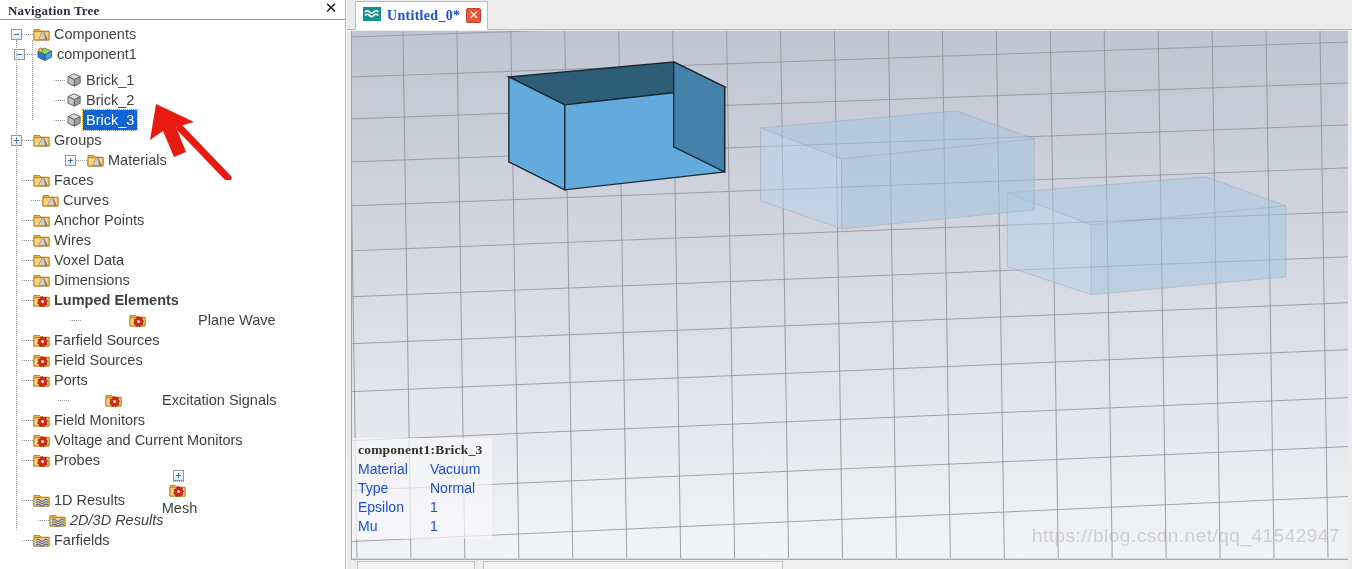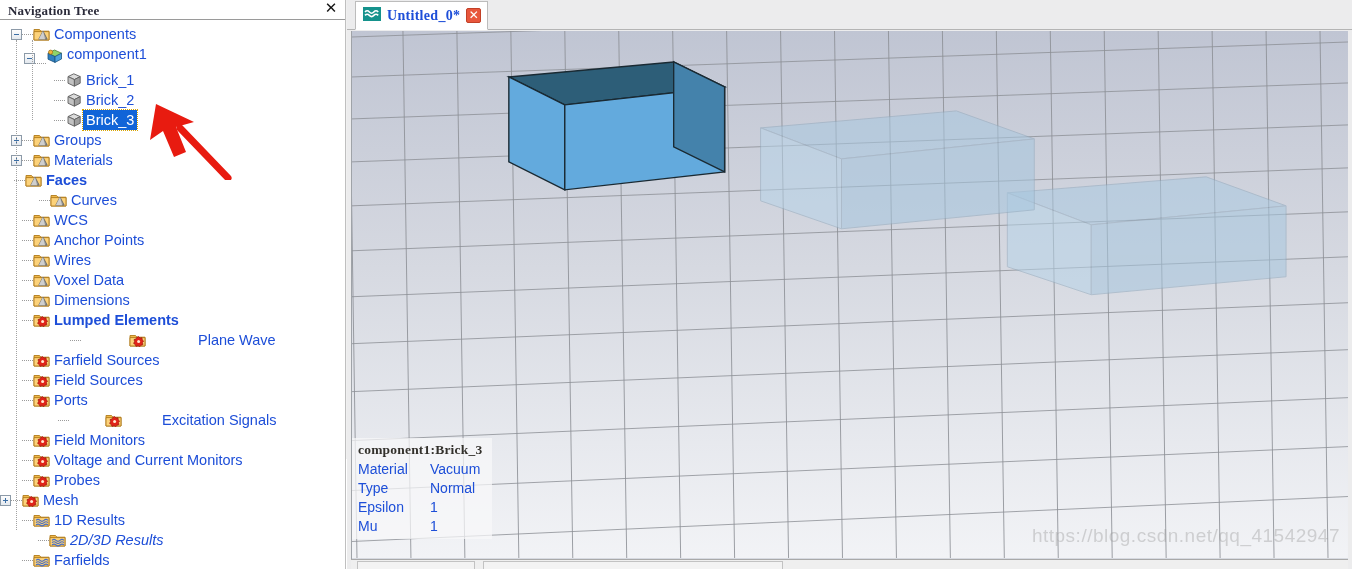--- a/index.html
+++ b/index.html
@@ -64,21 +64,21 @@
   .trow {
     position: relative;
     height: 20px;
     display: flex;
     align-items: center;
     white-space: nowrap;
     cursor: default;
   }
   .tlabel {
     font-size: 14.5px;
-    color: #1d4ed8;
+    color: #404040;
     line-height: 20px;
     font-family: "Liberation Sans", sans-serif;
     padding-left: 3px;
   }
   .trow.selected .tlabel {
     background: #1064d8;
     color: #ffffff;
     outline: 1px dotted #d9a400;
     outline-offset: 0px;
     padding-left: 3px;
@@ -257,21 +257,21 @@
           <span class="ico">
             <svg width="18" height="16" viewBox="0 0 18 16">
               <path d="M1 3.5 L6.5 3.5 L8 5.2 L16 5.2 L16 14 L1 14 Z" fill="#f0b84a" stroke="#b07c1c" stroke-width="0.9"></path>
               <path d="M1 5.6 L16 5.6 L16 14 L1 14 Z" fill="#fcd27a" stroke="#b07c1c" stroke-width="0.9"></path>
               <polygon points="10,5 14.2,13.2 5.8,13.2" fill="#9a9a9a" stroke="#606060" stroke-width="0.8"></polygon>
               <polygon points="10,5 12.1,13.2 5.8,13.2" fill="#cfcfcf"></polygon>
             </svg>
           </span>
           <span class="tlabel">Components</span>
         </div>
-        <div class="trow" style="padding-left: 24px; align-items: flex-end;">
+        <div class="trow" style="padding-left: 14px;">
           <span class="exp "></span>
           <span class="dots"></span>
           <span class="ico">
             <svg width="18" height="16" viewBox="0 0 18 16">
               <polygon points="2,5.2 8.5,2 15.5,5.2 9,8.6" fill="#8fd46b" stroke="#4c7a33" stroke-width="0.8"></polygon>
               <polygon points="2,5.2 9,8.6 9,14.4 2,11.2" fill="#2f7fbf" stroke="#1d5480" stroke-width="0.8"></polygon>
               <polygon points="9,8.6 15.5,5.2 15.5,11 9,14.4" fill="#4da2dd" stroke="#1d5480" stroke-width="0.8"></polygon>
               <circle cx="4.6" cy="4.2" r="2.1" fill="#f2b33c" stroke="#9b6c12" stroke-width="0.7"></circle>
             </svg>
           </span>
@@ -319,47 +319,47 @@
           <span class="ico">
             <svg width="18" height="16" viewBox="0 0 18 16">
               <path d="M1 3.5 L6.5 3.5 L8 5.2 L16 5.2 L16 14 L1 14 Z" fill="#f0b84a" stroke="#b07c1c" stroke-width="0.9"></path>
               <path d="M1 5.6 L16 5.6 L16 14 L1 14 Z" fill="#fcd27a" stroke="#b07c1c" stroke-width="0.9"></path>
               <polygon points="10,5 14.2,13.2 5.8,13.2" fill="#9a9a9a" stroke="#606060" stroke-width="0.8"></polygon>
               <polygon points="10,5 12.1,13.2 5.8,13.2" fill="#cfcfcf"></polygon>
             </svg>
           </span>
           <span class="tlabel">Groups</span>
         </div>
-        <div class="trow" style="padding-left: 11px;">
+        <div class="trow" style="padding-left: 29px; margin-left: 36px;">
           <span class="exp plus"></span>
           <span class="dots"></span>
           <span class="ico">
             <svg width="18" height="16" viewBox="0 0 18 16">
               <path d="M1 3.5 L6.5 3.5 L8 5.2 L16 5.2 L16 14 L1 14 Z" fill="#f0b84a" stroke="#b07c1c" stroke-width="0.9"></path>
               <path d="M1 5.6 L16 5.6 L16 14 L1 14 Z" fill="#fcd27a" stroke="#b07c1c" stroke-width="0.9"></path>
               <polygon points="10,5 14.2,13.2 5.8,13.2" fill="#9a9a9a" stroke="#606060" stroke-width="0.8"></polygon>
               <polygon points="10,5 12.1,13.2 5.8,13.2" fill="#cfcfcf"></polygon>
             </svg>
           </span>
           <span class="tlabel">Materials</span>
         </div>
-        <div class="trow" style="padding-left: 3px; font-weight: bold;">
+        <div class="trow" style="padding-left: 11px;">
           <span class="exp none"></span>
           <span class="dots"></span>
           <span class="ico">
             <svg width="18" height="16" viewBox="0 0 18 16">
               <path d="M1 3.5 L6.5 3.5 L8 5.2 L16 5.2 L16 14 L1 14 Z" fill="#f0b84a" stroke="#b07c1c" stroke-width="0.9"></path>
               <path d="M1 5.6 L16 5.6 L16 14 L1 14 Z" fill="#fcd27a" stroke="#b07c1c" stroke-width="0.9"></path>
               <polygon points="10,5 14.2,13.2 5.8,13.2" fill="#9a9a9a" stroke="#606060" stroke-width="0.8"></polygon>
               <polygon points="10,5 12.1,13.2 5.8,13.2" fill="#cfcfcf"></polygon>
             </svg>
           </span>
           <span class="tlabel">Faces</span>
         </div>
-        <div class="trow" style="padding-left: 28px;">
+        <div class="trow" style="padding-left: 20px;">
           <span class="exp none"></span>
           <span class="dots"></span>
           <span class="ico">
             <svg width="18" height="16" viewBox="0 0 18 16">
               <path d="M1 3.5 L6.5 3.5 L8 5.2 L16 5.2 L16 14 L1 14 Z" fill="#f0b84a" stroke="#b07c1c" stroke-width="0.9"></path>
               <path d="M1 5.6 L16 5.6 L16 14 L1 14 Z" fill="#fcd27a" stroke="#b07c1c" stroke-width="0.9"></path>
               <polygon points="10,5 14.2,13.2 5.8,13.2" fill="#9a9a9a" stroke="#606060" stroke-width="0.8"></polygon>
               <polygon points="10,5 12.1,13.2 5.8,13.2" fill="#cfcfcf"></polygon>
             </svg>
           </span>
@@ -369,33 +369,20 @@
           <span class="exp none"></span>
           <span class="dots"></span>
           <span class="ico">
             <svg width="18" height="16" viewBox="0 0 18 16">
               <path d="M1 3.5 L6.5 3.5 L8 5.2 L16 5.2 L16 14 L1 14 Z" fill="#f0b84a" stroke="#b07c1c" stroke-width="0.9"></path>
               <path d="M1 5.6 L16 5.6 L16 14 L1 14 Z" fill="#fcd27a" stroke="#b07c1c" stroke-width="0.9"></path>
               <polygon points="10,5 14.2,13.2 5.8,13.2" fill="#9a9a9a" stroke="#606060" stroke-width="0.8"></polygon>
               <polygon points="10,5 12.1,13.2 5.8,13.2" fill="#cfcfcf"></polygon>
             </svg>
           </span>
-          <span class="tlabel">WCS</span>
-        </div>
-        <div class="trow" style="padding-left: 11px;">
-          <span class="exp none"></span>
-          <span class="dots"></span>
-          <span class="ico">
-            <svg width="18" height="16" viewBox="0 0 18 16">
-              <path d="M1 3.5 L6.5 3.5 L8 5.2 L16 5.2 L16 14 L1 14 Z" fill="#f0b84a" stroke="#b07c1c" stroke-width="0.9"></path>
-              <path d="M1 5.6 L16 5.6 L16 14 L1 14 Z" fill="#fcd27a" stroke="#b07c1c" stroke-width="0.9"></path>
-              <polygon points="10,5 14.2,13.2 5.8,13.2" fill="#9a9a9a" stroke="#606060" stroke-width="0.8"></polygon>
-              <polygon points="10,5 12.1,13.2 5.8,13.2" fill="#cfcfcf"></polygon>
-            </svg>
-          </span>
           <span class="tlabel">Anchor Points</span>
         </div>
         <div class="trow" style="padding-left: 11px;">
           <span class="exp none"></span>
           <span class="dots"></span>
           <span class="ico">
             <svg width="18" height="16" viewBox="0 0 18 16">
               <path d="M1 3.5 L6.5 3.5 L8 5.2 L16 5.2 L16 14 L1 14 Z" fill="#f0b84a" stroke="#b07c1c" stroke-width="0.9"></path>
               <path d="M1 5.6 L16 5.6 L16 14 L1 14 Z" fill="#fcd27a" stroke="#b07c1c" stroke-width="0.9"></path>
               <polygon points="10,5 14.2,13.2 5.8,13.2" fill="#9a9a9a" stroke="#606060" stroke-width="0.8"></polygon>
@@ -558,21 +545,21 @@
               <path d="M1 3.5 L6.5 3.5 L8 5.2 L16 5.2 L16 14 L1 14 Z" fill="#f0b84a" stroke="#b07c1c" stroke-width="0.9"></path>
               <path d="M1 5.6 L16 5.6 L16 14 L1 14 Z" fill="#fcd27a" stroke="#b07c1c" stroke-width="0.9"></path>
               <g transform="translate(9.6,9.6)">
                 <path d="M0,-5 L1.4,-3.6 L3.4,-3.9 L3.6,-1.8 L5,-0.6 L3.8,1 L4.4,3 L2.4,3.6 L1.3,5 L-0.6,4.2 L-2.6,4.8 L-3.3,2.9 L-5,1.8 L-4,0 L-4.6,-2 L-2.6,-2.6 L-1.6,-4.4 Z" fill="#e02419" stroke="#9c170f" stroke-width="0.7"></path>
                 <circle r="1.5" fill="#ffe9d0"></circle>
               </g>
             </svg>
           </span>
           <span class="tlabel">Probes</span>
         </div>
-        <div class="trow" style="">
+        <div class="trow" style="padding-left: 11px; flex-direction: column;">
           <span class="exp plus"></span>
           <span class="dots"></span>
           <span class="ico">
             <svg width="18" height="16" viewBox="0 0 18 16">
               <path d="M1 3.5 L6.5 3.5 L8 5.2 L16 5.2 L16 14 L1 14 Z" fill="#f0b84a" stroke="#b07c1c" stroke-width="0.9"></path>
               <path d="M1 5.6 L16 5.6 L16 14 L1 14 Z" fill="#fcd27a" stroke="#b07c1c" stroke-width="0.9"></path>
               <g transform="translate(9.6,9.6)">
                 <path d="M0,-5 L1.4,-3.6 L3.4,-3.9 L3.6,-1.8 L5,-0.6 L3.8,1 L4.4,3 L2.4,3.6 L1.3,5 L-0.6,4.2 L-2.6,4.8 L-3.3,2.9 L-5,1.8 L-4,0 L-4.6,-2 L-2.6,-2.6 L-1.6,-4.4 Z" fill="#e02419" stroke="#9c170f" stroke-width="0.7"></path>
                 <circle r="1.5" fill="#ffe9d0"></circle>
               </g>

